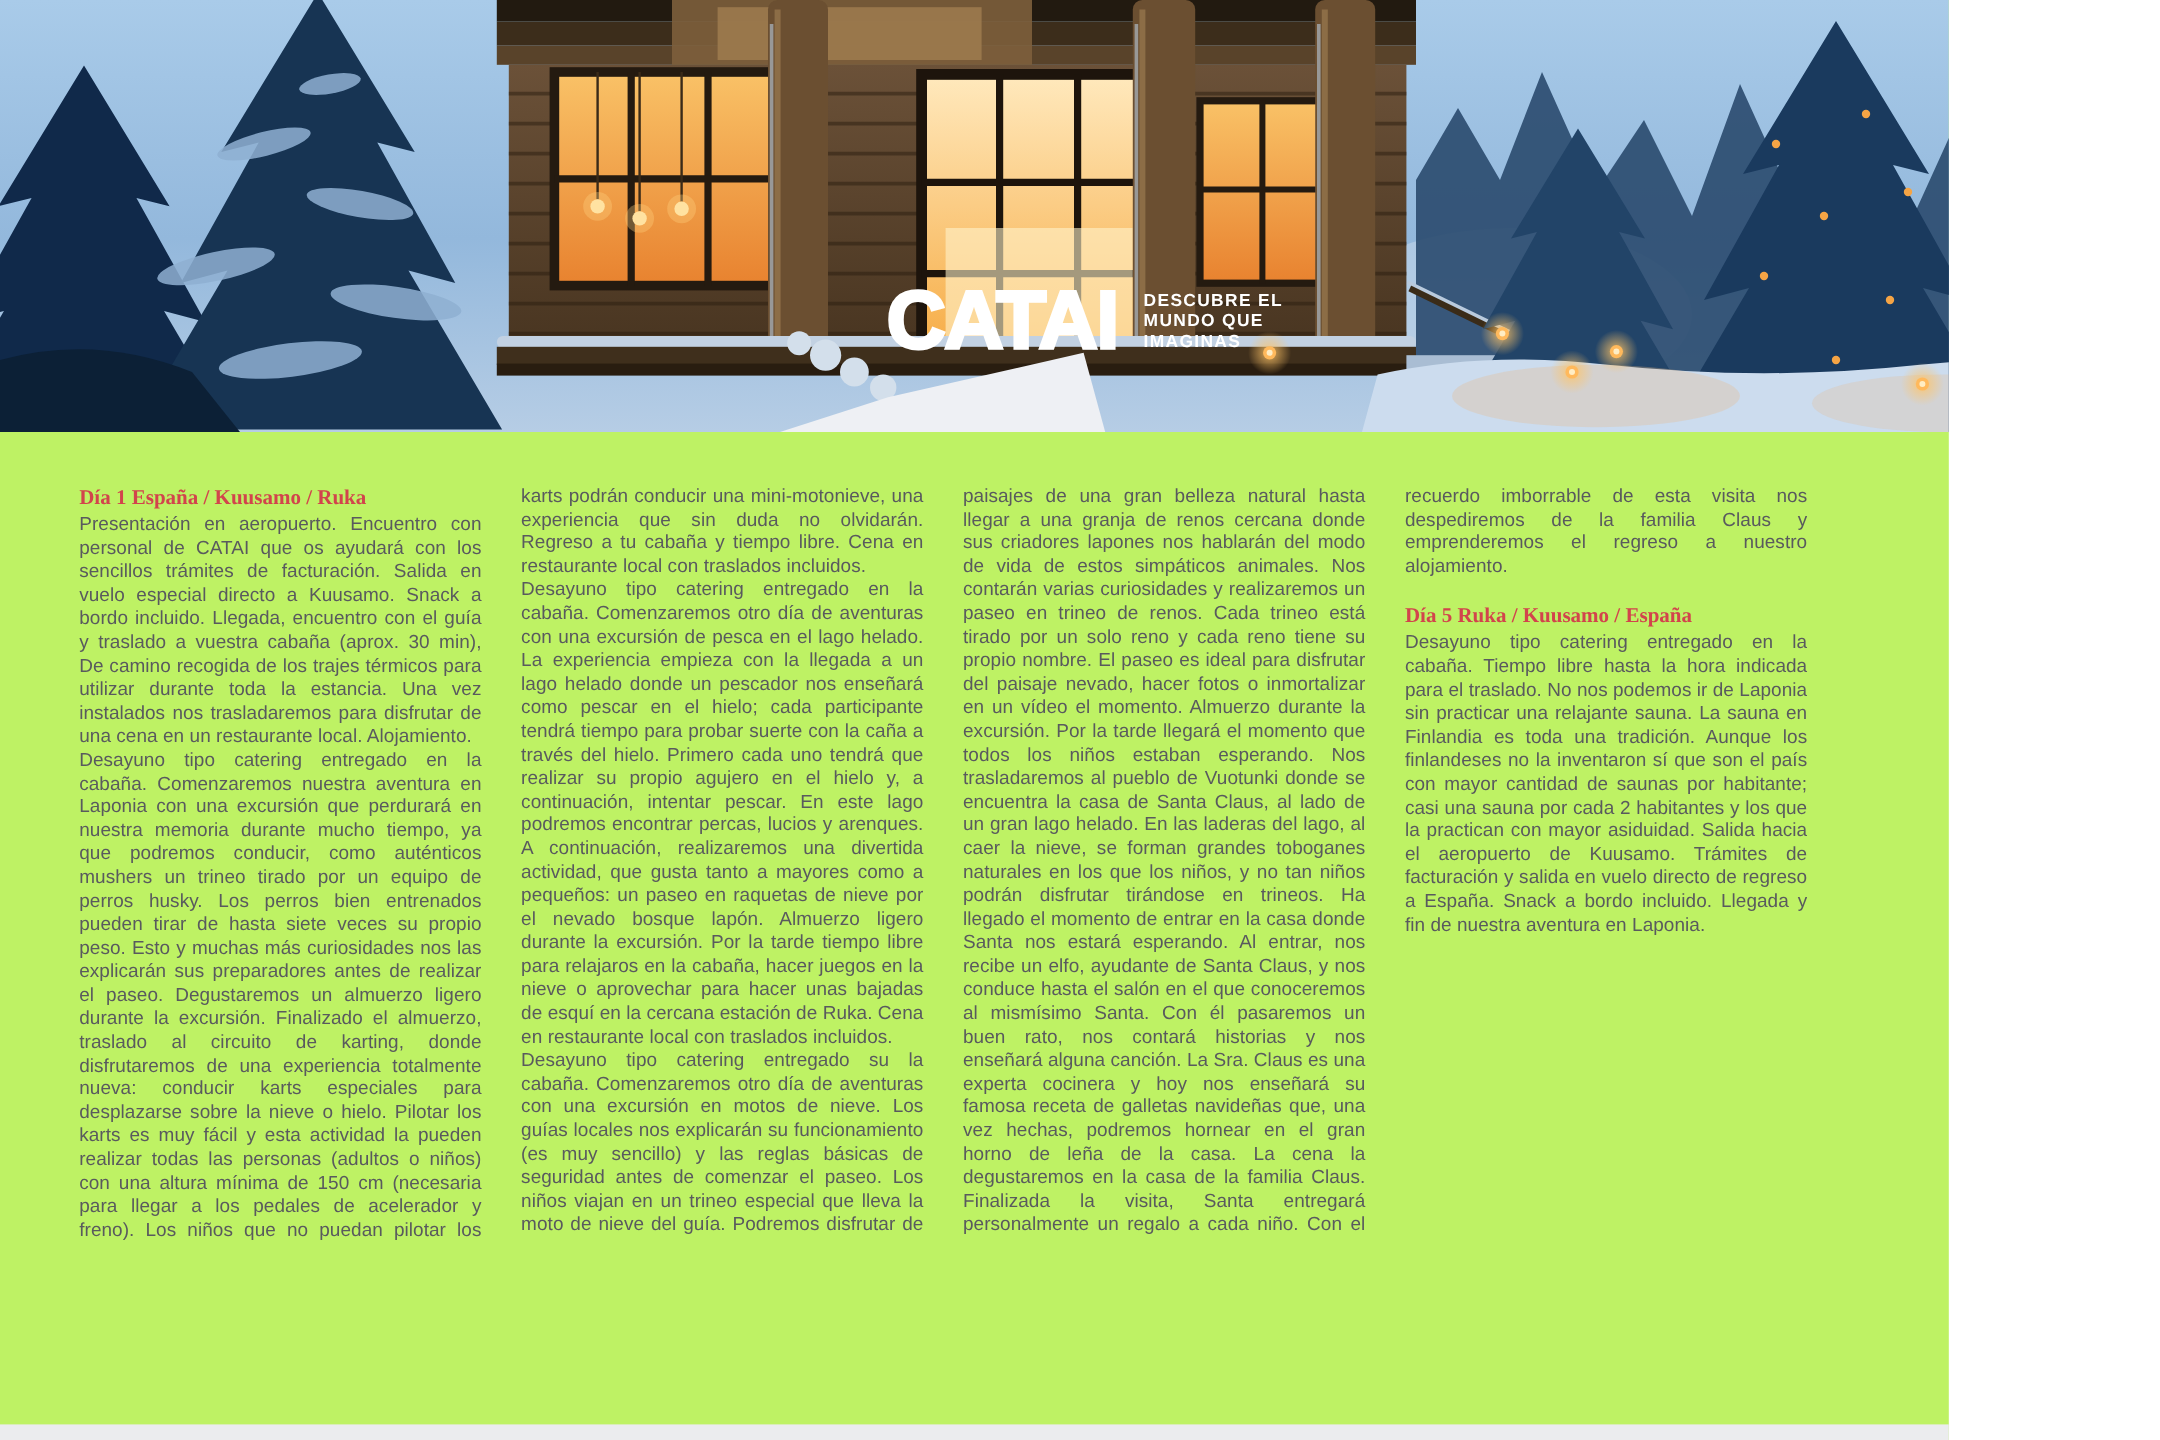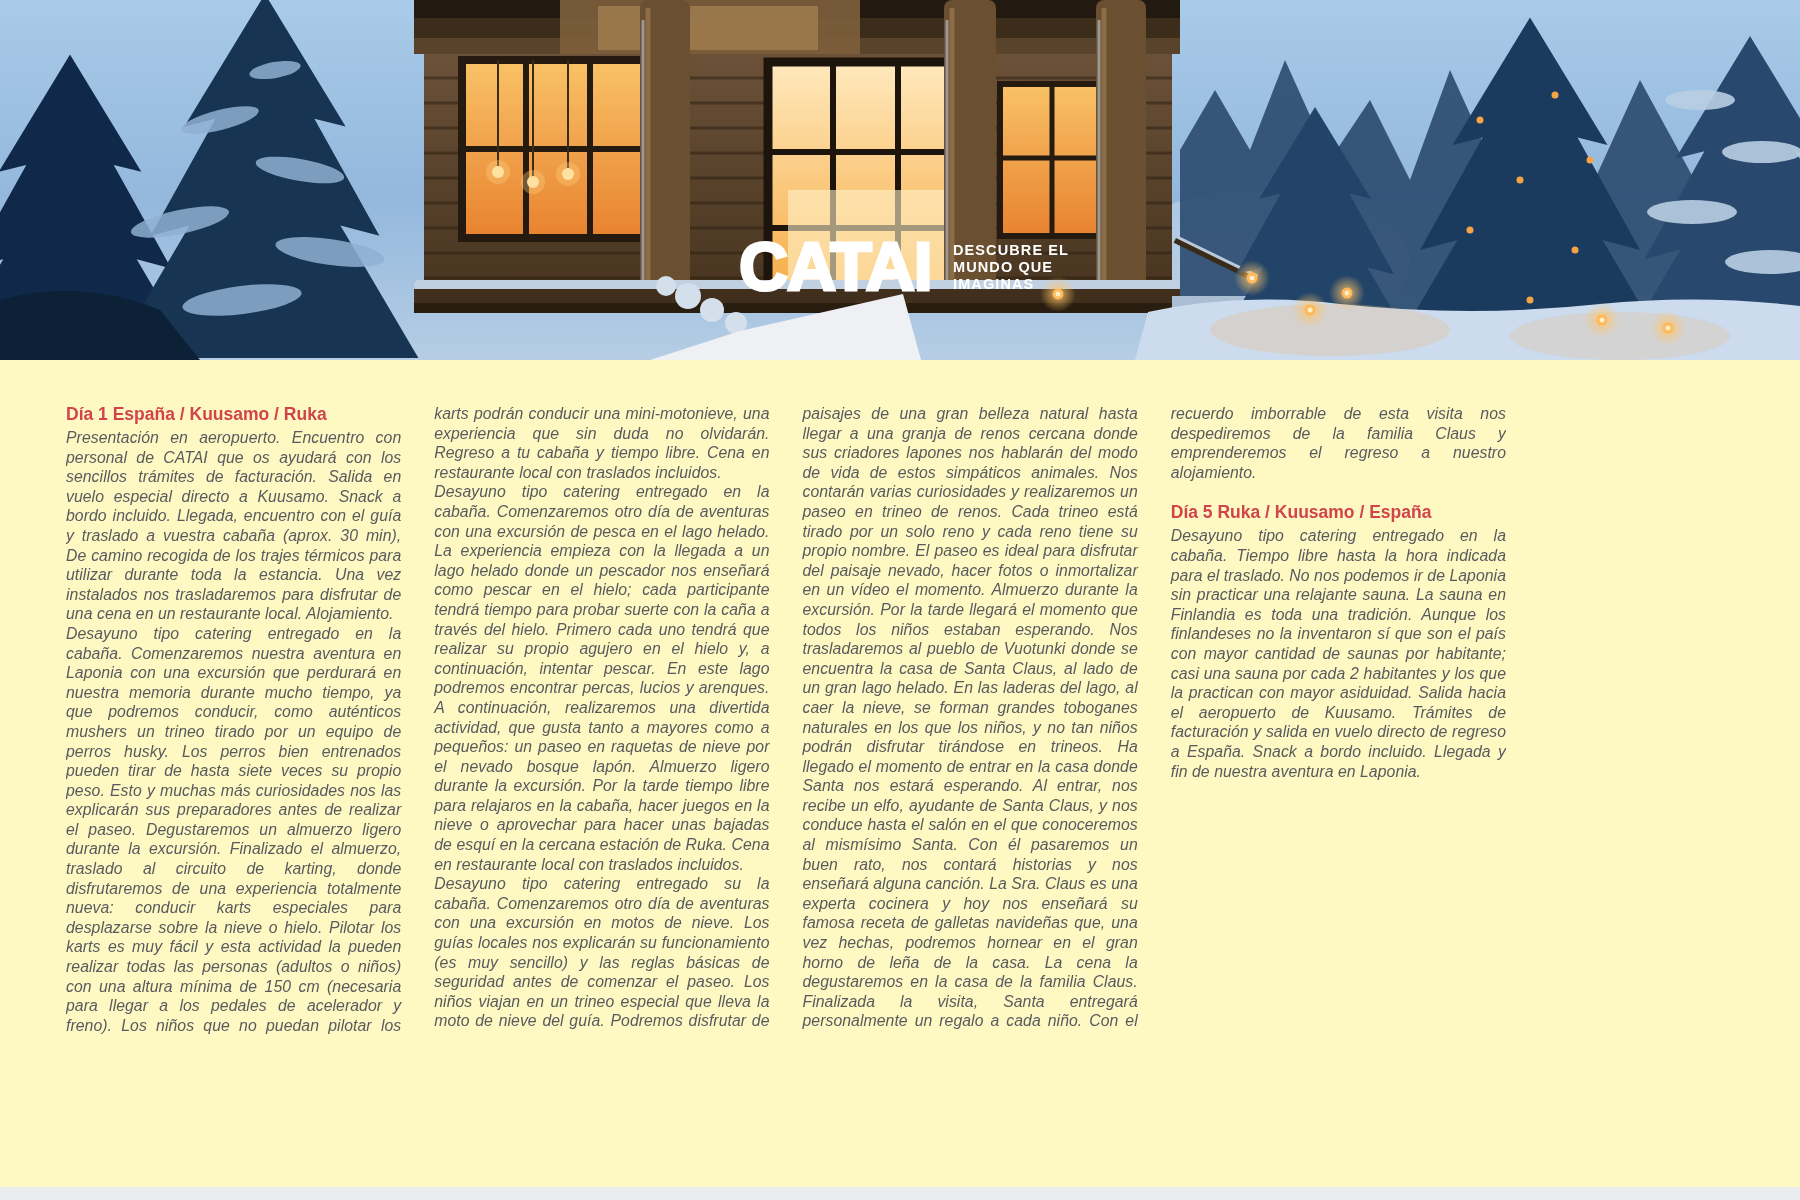--- a/index.html
+++ b/index.html
@@ -3,59 +3,58 @@
 <meta charset="utf-8">
 <style>
   :root{
     --red:#d2444c;
     --body:#595a5e;
   }
   *{box-sizing:border-box;}
   html,body{margin:0;padding:0;background:#fff;}
   .page{
     position:relative;
-    width:1800px;height:1200px;
-    background:#fef9c3;
+    width:1624px;height:1200px;
+    background:#bef264;
     overflow:hidden;
     font-family:"Liberation Sans",sans-serif;
   }
   .hero{
     position:absolute;top:0;left:0;
     width:1800px;height:360px;
     display:block;
   }
   .itinerary{
     position:absolute;
     left:66px;top:404px;
     width:1440px;height:636px;
     column-count:4;
     column-gap:33px;
     column-fill:auto;
     overflow:hidden;
   }
   .itinerary section{margin:0;}
   .itinerary h3{
-    font-family:Liberation Sans, sans-serif;
+    font-family:Liberation Serif, serif;
     font-weight:700;
     font-size:17.5px;
     line-height:21px;
     color:var(--red);
     margin:20px 0 3px 0;
     text-align:justify;
     break-after:avoid;
   }
   .itinerary section:first-child h3{margin-top:0;}
   .itinerary p{
     margin:0;
     font-size:15.8px;
     line-height:19.6px;
     color:var(--body);
     text-align:justify;
     letter-spacing:.05px;
-    font-style:italic;
   }
   .bottom-strip{
     position:absolute;left:0;bottom:0;
     width:1800px;height:13px;
     background:#ebecee;
   }
 </style>
 </head>
 <body>
 

